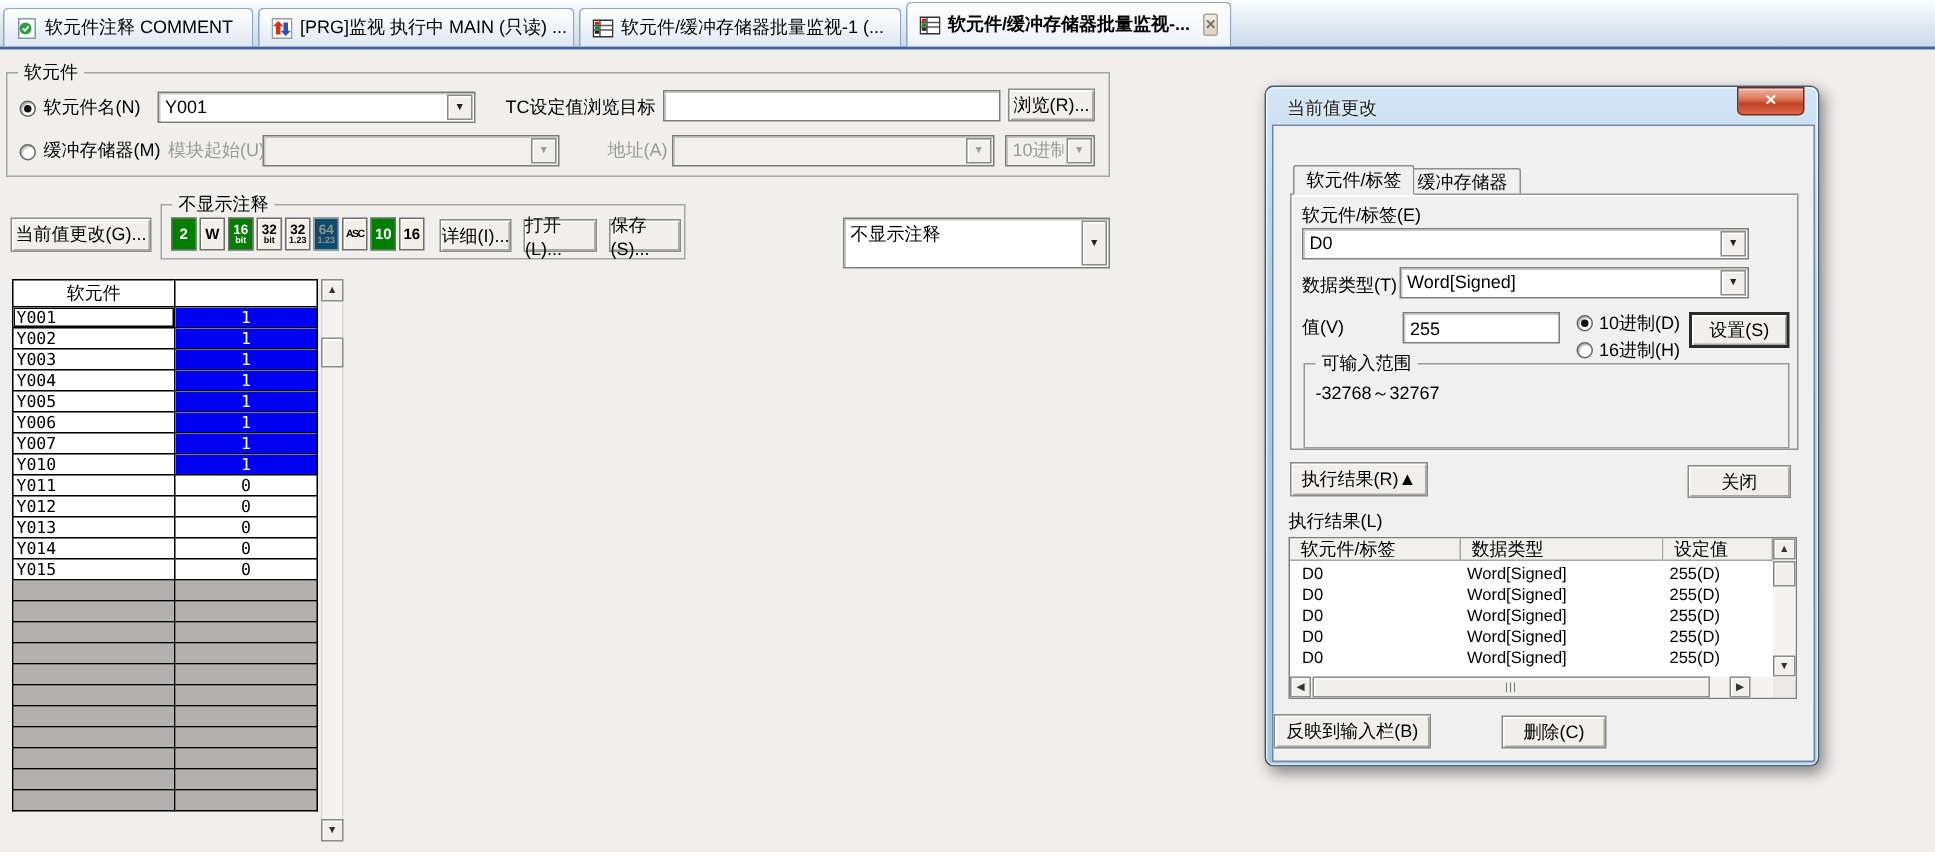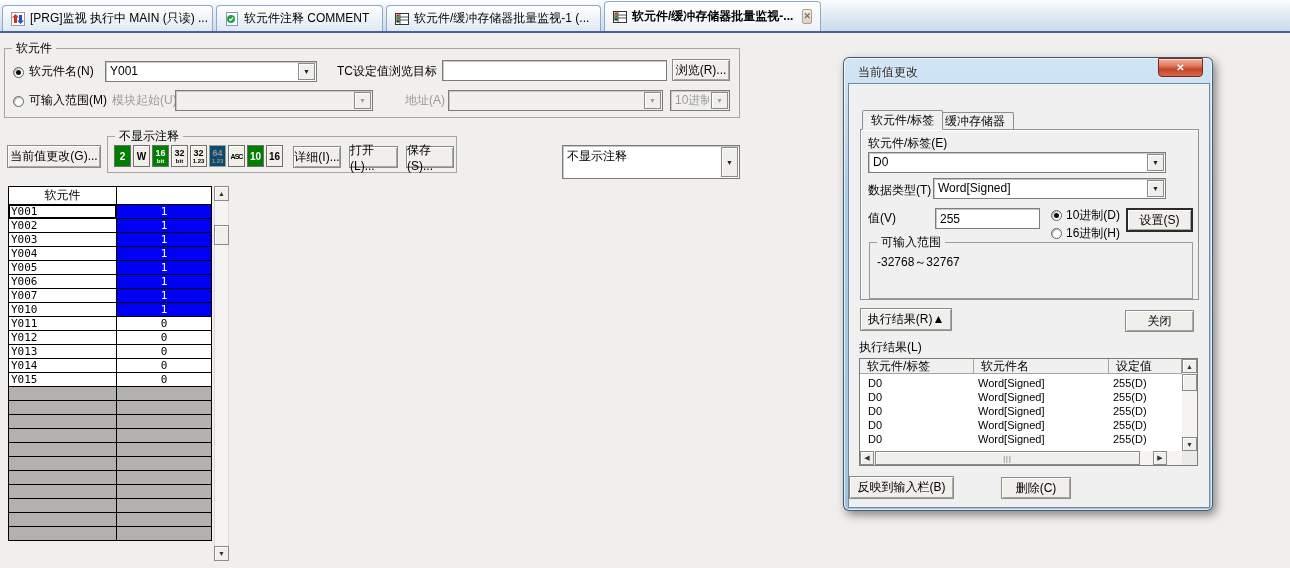--- a/index.html
+++ b/index.html
@@ -92,39 +92,39 @@
     border-bottom:1px solid #a5a5a2; padding-left:7px; line-height:14px; overflow:hidden; }
   .rcell { position:absolute; height:14px; font-size:11px; line-height:14px; white-space:nowrap; }
 </style>
 </head>
 <body>
 
 <div id="screen">
 
   <div class="tabstrip">
     <div class="tabs">
+      <div class="tab" style="width:167px">
+        <span class="ticon">
+          <svg width="14" height="14">
+              <rect x="1.5" y="0.5" width="11" height="13" fill="#fff" stroke="#7f9ab5"></rect>
+              <circle cx="6" cy="7" r="4" fill="#2f9e43"></circle>
+              <path d="M4.2 7 L5.6 8.4 L8 5.6" stroke="#fff" stroke-width="1.2" fill="none"></path>
+            </svg>
+        </span>
+        <span>软元件注释 COMMENT</span>
+      </div>
       <div class="tab" style="width:211px">
         <span class="ticon">
           <svg width="14" height="14">
               <rect x="0.5" y="0.5" width="13" height="13" fill="#fff" stroke="#9a9a9a"></rect>
               <path d="M4.5 2 L8 5.5 H6 V11 H3 V5.5 H1 Z" fill="#d03318"></path>
               <path d="M9.5 12 L6 8.5 H8 V3 H11 V8.5 H13 Z" fill="#2b4fc0"></path>
             </svg>
         </span>
         <span>[PRG]监视 执行中 MAIN (只读) ...</span>
-      </div>
-      <div class="tab" style="width:167px">
-        <span class="ticon">
-          <svg width="14" height="14">
-              <rect x="1.5" y="0.5" width="11" height="13" fill="#fff" stroke="#7f9ab5"></rect>
-              <circle cx="6" cy="7" r="4" fill="#2f9e43"></circle>
-              <path d="M4.2 7 L5.6 8.4 L8 5.6" stroke="#fff" stroke-width="1.2" fill="none"></path>
-            </svg>
-        </span>
-        <span>软元件注释 COMMENT</span>
       </div>
       <div class="tab" style="width:215px">
         <span class="ticon">
           <svg width="14" height="14">
               <rect x="0.5" y="1.5" width="13" height="11" fill="#fff" stroke="#333"></rect>
               <line x1="5" y1="2" x2="5" y2="12" stroke="#555"></line>
               <line x1="1" y1="5" x2="13" y2="5" stroke="#555"></line>
               <line x1="1" y1="8" x2="13" y2="8" stroke="#555"></line>
               <rect x="1.5" y="2.5" width="3" height="2" fill="#c62011"></rect>
               <rect x="1.5" y="5.5" width="3" height="2" fill="#12881c"></rect>
@@ -159,21 +159,21 @@
   <div class="combo" style="left:105px; top:61px; width:212px; height:21px;">
     <span class="ctxt">Y001</span>
     <span class="arw">▼</span>
   </div>
   <span class="lab" style="left:337px; top:64px;">TC设定值浏览目标</span>
   <input class="tbox" style="left: 442px; top: 60px; width: 225px; height: 21px;" value="">
   <div class="btn" style="left:672px; top:59px; width:58px; height:22px;">
     <span>浏览(R)...</span>
   </div>
   <span class="radio" style="left:13px; top:96px;"></span>
-  <span class="lab" style="left:29px; top:93px;">可输入范围(M)</span>
+  <span class="lab" style="left:29px; top:93px;">缓冲存储器(M)</span>
   <span class="lab dis" style="left:112px; top:93px;">模块起始(U)</span>
   <div class="combo disabled" style="left:175px; top:90px; width:198px; height:21px;">
     <span class="ctxt"></span>
     <span class="arw">▼</span>
   </div>
   <span class="lab dis" style="left:405px; top:93px;">地址(A)</span>
   <div class="combo disabled" style="left:448px; top:90px; width:215px; height:21px;">
     <span class="ctxt"></span>
     <span class="arw">▼</span>
   </div>
@@ -390,21 +390,21 @@
       <div class="btn" style="left:11px; top:224px; width:92px; height:23px;">
         <span>执行结果(R)▲</span>
       </div>
       <div class="btn" style="left:276px; top:226px; width:69px; height:22px;">
         <span>关闭</span>
       </div>
       <span class="lab" style="left:10px; top:256px;">执行结果(L)</span>
 
       <div class="rlist">
         <div class="rhead" style="left:0; width:114px;">软元件/标签</div>
-        <div class="rhead" style="left:114px; width:135px;">软元件名</div>
+        <div class="rhead" style="left:114px; width:135px;">数据类型</div>
         <div class="rhead" style="left:249px; width:73px;">设定值</div>
 
         <div>
           <span class="rcell" style="left:8px; top:17px;">D0</span>
           <span class="rcell" style="left:118px; top:17px;">Word[Signed]</span>
           <span class="rcell" style="left:253px; top:17px;">255(D)</span>
         </div>
         <div>
           <span class="rcell" style="left:8px; top:31px;">D0</span>
           <span class="rcell" style="left:118px; top:31px;">Word[Signed]</span>

